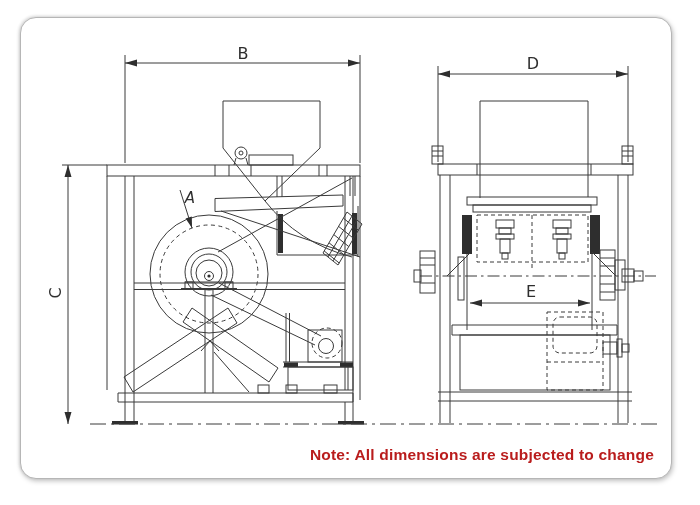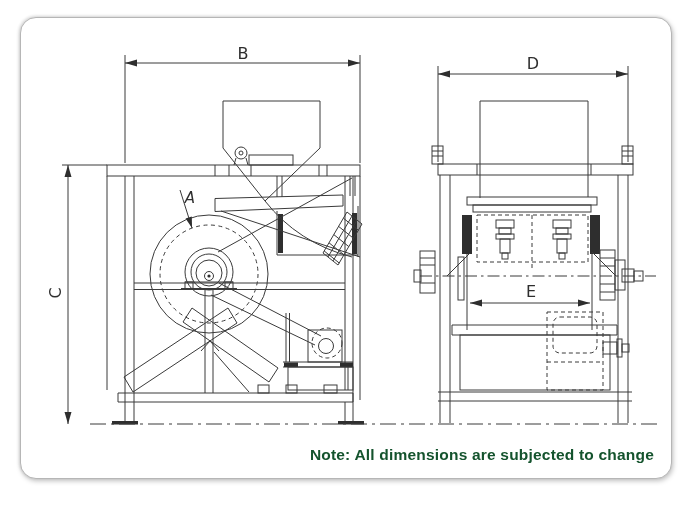--- a/index.html
+++ b/index.html
@@ -5,21 +5,21 @@
   html,body{margin:0;padding:0;background:#ffffff;width:700px;height:505px;overflow:hidden;
     font-family:"Liberation Sans",sans-serif;}
   .card{position:absolute;left:20px;top:17px;width:650px;height:460px;background:#fff;
     border:1px solid #b6b6b6;border-radius:16px;
     box-shadow:1px 2px 5px rgba(0,0,0,0.25), -1px -1px 3px rgba(0,0,0,0.12);}
   svg.drawing{position:absolute;left:0;top:0;width:700px;height:505px;}
   .ln{stroke:#3a3a3a;fill:none;stroke-width:1;}
   .fl{fill:#2e2e2e;stroke:none;}
   .dim-text{fill:#2e2e2e;font-family:"DejaVu Sans",sans-serif;font-size:16px;font-weight:400;}
   .dim-text-a{fill:#2e2e2e;font-family:"DejaVu Sans",sans-serif;font-size:15px;font-style:italic;}
-  .note{position:absolute;top:446px;right:46px;color:#14532d;font-size:15.5px;font-weight:bold;
+  .note{position:absolute;top:446px;right:46px;color:#b91c1c;font-size:15.5px;font-weight:bold;
     letter-spacing:0.2px;font-family:"Liberation Sans",sans-serif;}
 </style>
 </head>
 <body>
 
 <div class="card"></div>
 
 <svg class="drawing" viewBox="0 0 700 505">
 
   <g>

